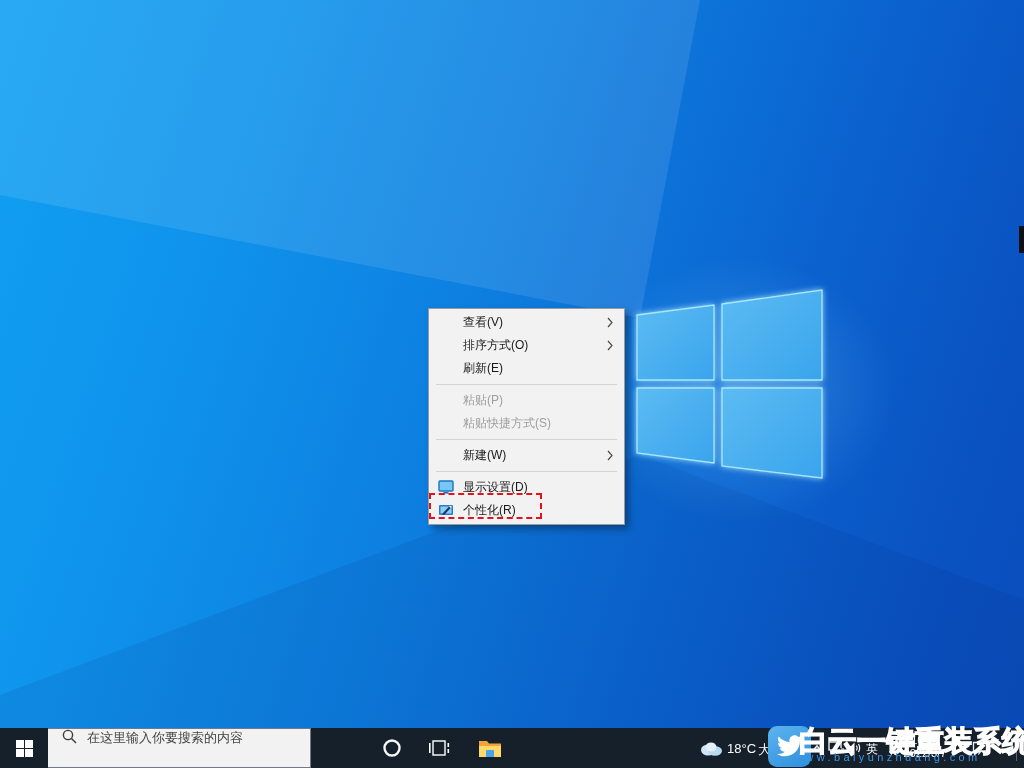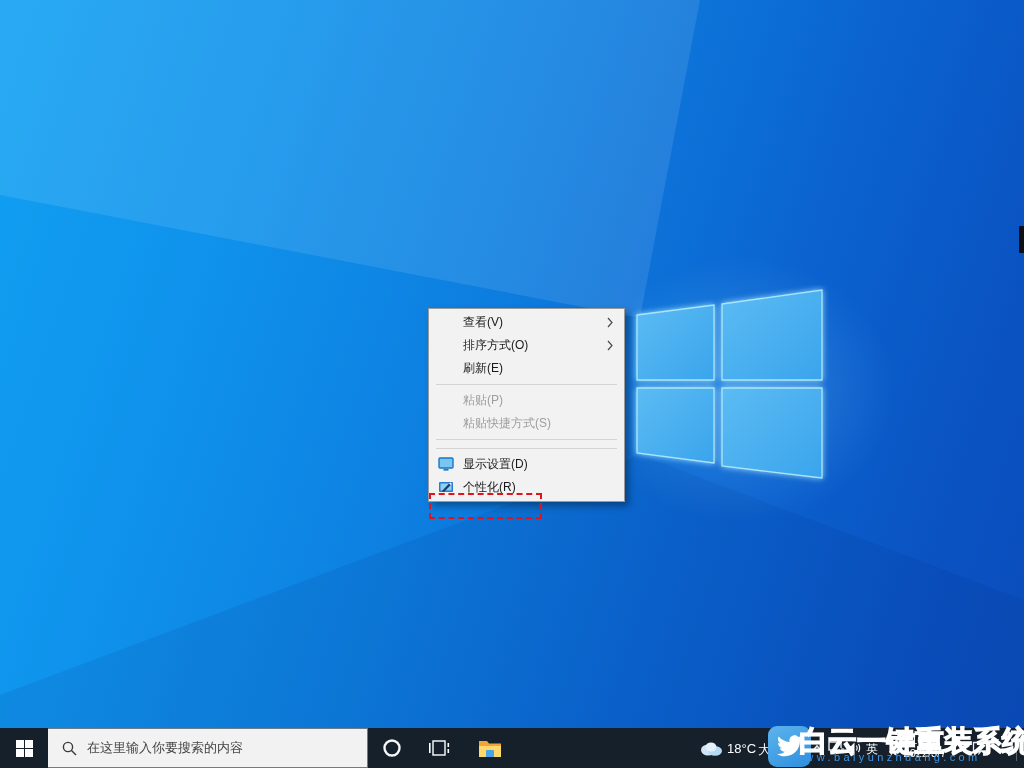--- a/index.html
+++ b/index.html
@@ -30,23 +30,23 @@
   .menu-sep { height:9px; display:flex; align-items:center; padding:0 7px; }
   .menu-sep > div { height:1px; width:100%; background:#d4d4d4; }
   .submenu-arrow { position:absolute; right:11px; top:6px; }
   .red-dashed-box { position:absolute; left:429px; top:493px; width:113px; height:26px;
     border:2px dashed #e3131b; background:transparent; }
 
   
   .taskbar { position:absolute; left:0; bottom:0; width:1024px; height:40px; background:#16202b; }
   .start-button { position:absolute; left:0; top:0; width:48px; height:40px;
     display:flex; align-items:center; justify-content:center; }
-  .search-box { position:absolute; left:48px; top:0; width:320px; height:40px;
+  .search-box { position:absolute; left:48px; top:0; width:263px; height:40px;
     background:#f2f2f2; border:1px solid #6f7b85; border-left:none;
-    display:flex; align-items:center; padding-left:14px; }
+    display:flex; padding-left:14px; }
   .search-box .search-text { color:#454545; font-size:13px; margin-left:10px; }
   .tb-btn { position:absolute; top:0; width:44px; height:40px; display:flex; align-items:center; justify-content:center; }
   .tray-text { position:absolute; color:#fff; font-size:13px; top:13px; }
   .clock { position:absolute; left:897px; top:6px; width:56px; color:#fff; font-size:11px;
     text-align:center; line-height:13px; }
   .show-desktop-divider { position:absolute; left:1016px; top:7px; width:1px; height:26px; background:rgba(255,255,255,0.3); }
 
   
   .watermark { position:absolute; left:0; top:0; width:1024px; height:768px; pointer-events:none;padding-left:32px; }
   .wm-logo { position:absolute; left:768px; top:726px; width:43px; height:41px;
@@ -104,20 +104,26 @@
       </div>
     <div class="menu-item disabled">
       <span>粘贴(P)</span>
     </div>
     <div class="menu-item disabled">
       <span>粘贴快捷方式(S)</span>
     </div>
     <div class="menu-sep">
         <div></div>
       </div>
+    <div class="menu-item">
+      <span>新建(W)</span>
+      <svg class="submenu-arrow" width="6" height="11" viewBox="0 0 6 11">
+          <path d="M1 1 L5 5.5 L1 10" fill="none" stroke="#4a4a4a" stroke-width="1.2"></path>
+        </svg>
+    </div>
     <div class="menu-sep">
         <div></div>
       </div>
     <div class="menu-item">
       <span class="mi-icon">
         <svg width="16" height="15" viewBox="0 0 16 15">
             <rect x="1" y="1" width="14" height="10" rx="1" fill="#79c7f0" stroke="#1b74c8" stroke-width="1.4"></rect>
             <rect x="5.5" y="12" width="5" height="1.6" fill="#1b74c8"></rect>
           </svg>
       </span>

